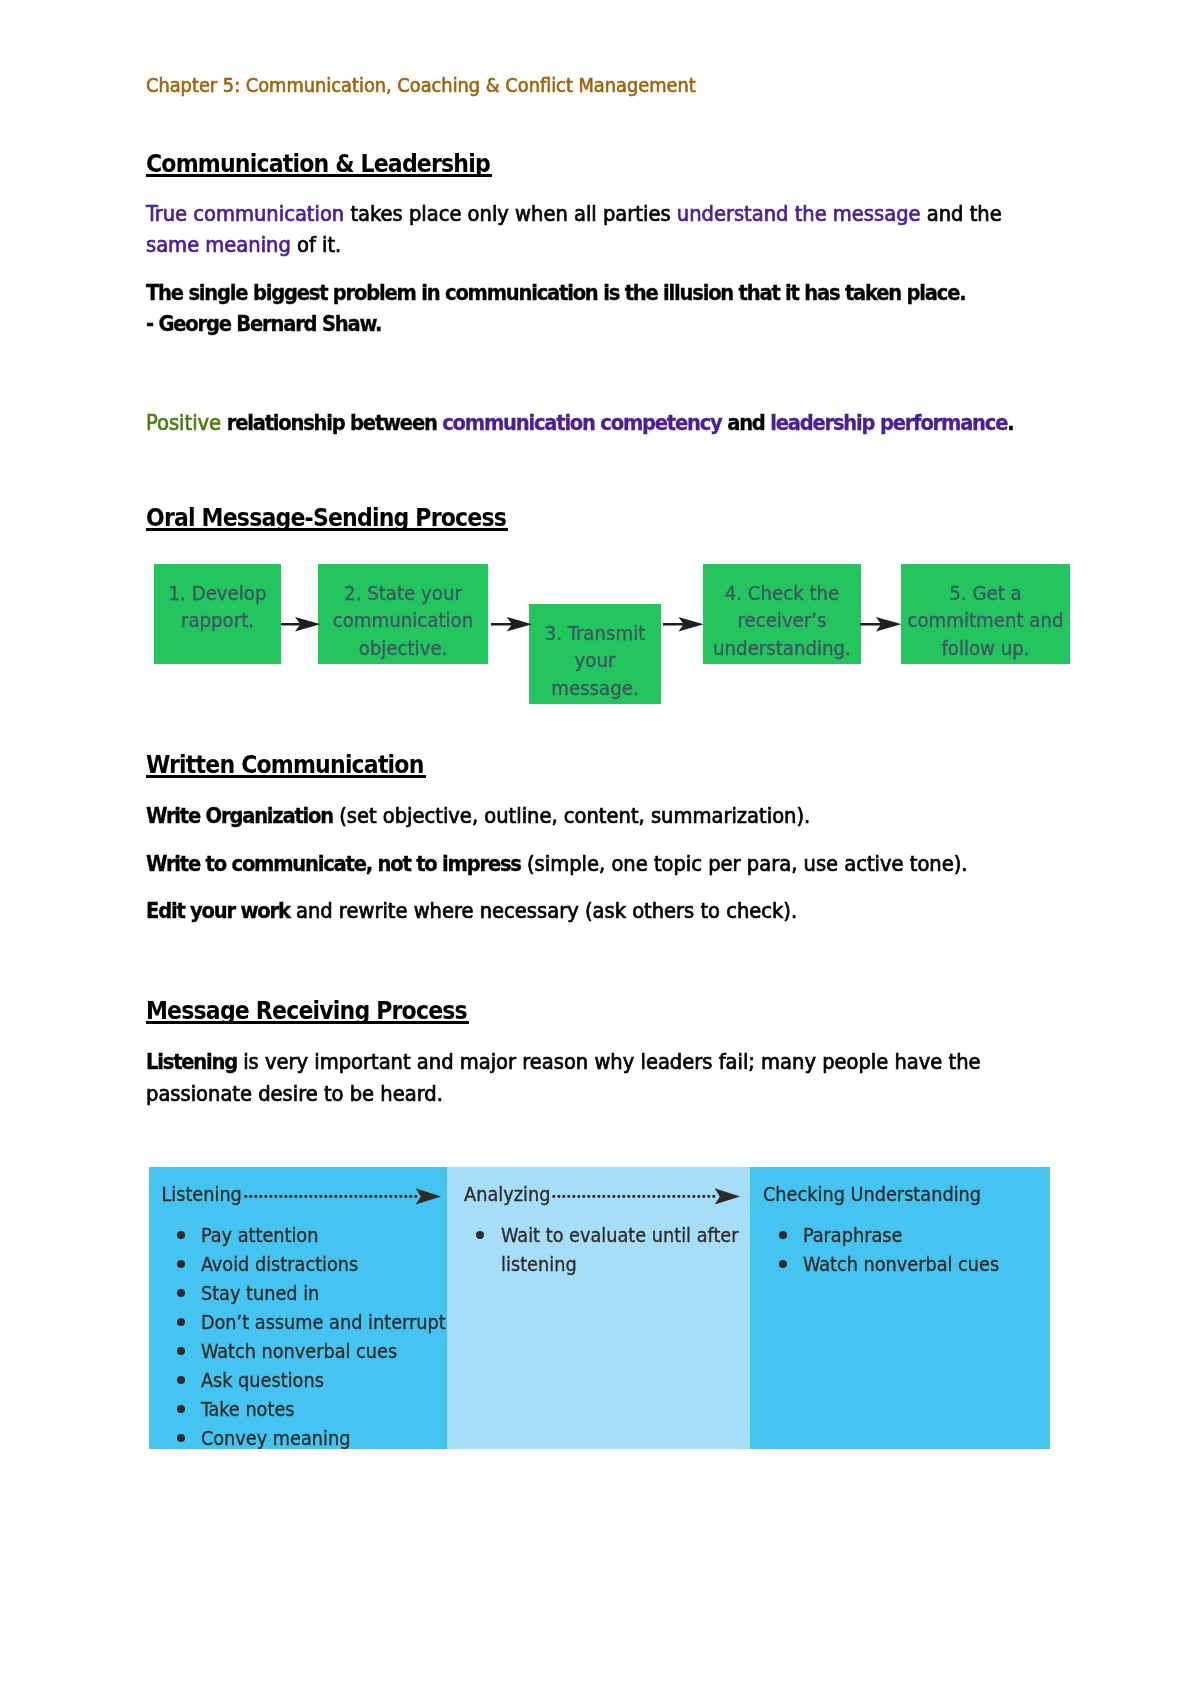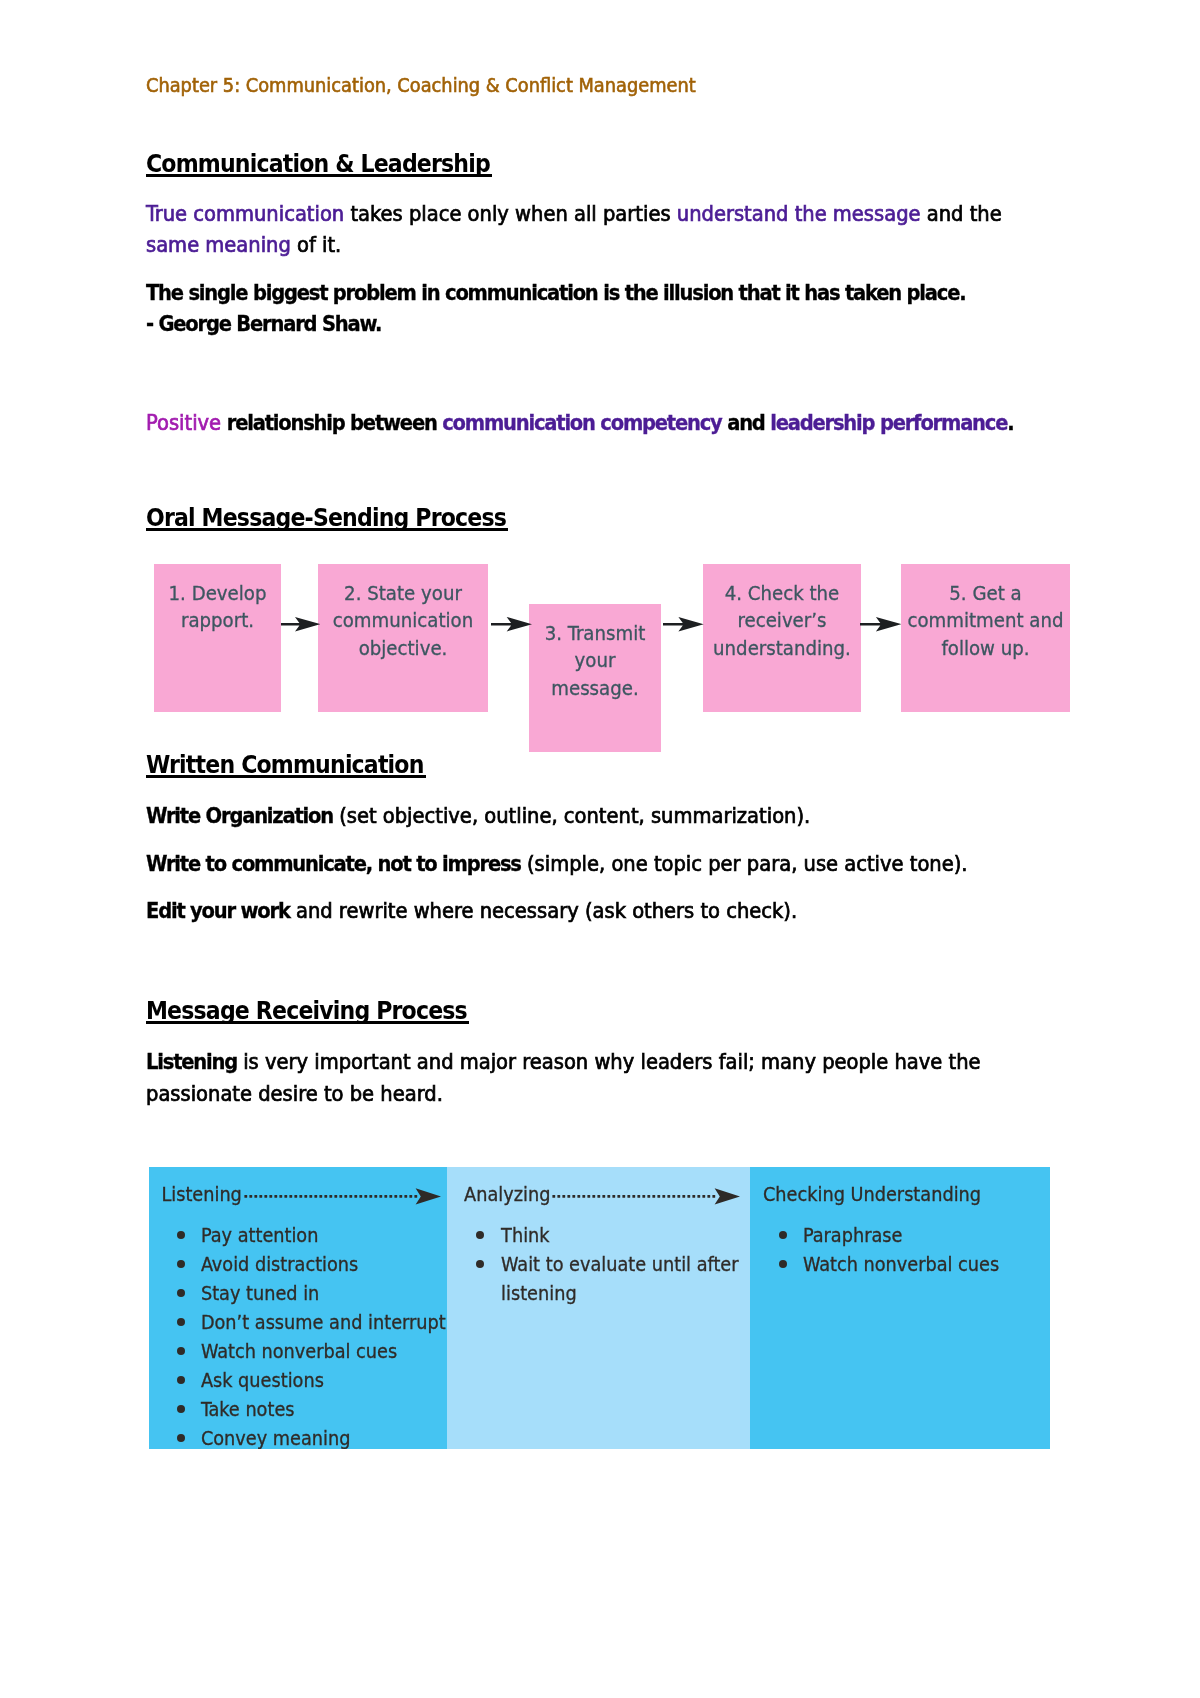--- a/index.html
+++ b/index.html
@@ -12,27 +12,27 @@
   .abs{position:absolute;}
 
   .running-head{left:146px;top:75.4px;font-size:19.8px;line-height:22px;color:#a16207;letter-spacing:0px;white-space:nowrap;-webkit-text-stroke:0.58px currentColor;}
 
   .sec-head{left:146px;font-size:24.5px;font-weight:bold;color:#000;line-height:0;letter-spacing:-0.82px;white-space:nowrap;}
   .sec-head .ul{position:relative;display:inline-block;line-height:24.5px;}
   .sec-head .ul::after{content:"";position:absolute;left:0;right:-2px;top:22px;height:3px;background:#000;}
 
   .para{left:146px;width:880px;font-size:21.7px;line-height:31.5px;color:#000;letter-spacing:0px;white-space:nowrap;-webkit-text-stroke:0.7px currentColor;}
   .red{color:#4c1d95;}
-  .green{color:#a21caf;}
+  .green{color:#4d7c0f;}
   .b{font-weight:bold;letter-spacing:-1.2px;-webkit-text-stroke:0.3px currentColor;}
 
   
-  .fbox{background:#f9a8d4;display:flex;align-items:flex-start;justify-content:center;text-align:center;
+  .fbox{background:#22c55e;display:flex;align-items:flex-start;justify-content:center;text-align:center;
         font-family:"DejaVu Sans Condensed","DejaVu Sans",sans-serif;font-size:20.2px;line-height:27.4px;color:#3d5660;
-        letter-spacing:0px;top:564px;height:148px;white-space:nowrap;padding-top:16px;box-sizing:border-box;-webkit-text-stroke:0.3px currentColor;}
+        letter-spacing:0px;top:564px;height:100px;white-space:nowrap;padding-top:16px;box-sizing:border-box;-webkit-text-stroke:0.3px currentColor;}
   .farrow{top:564px;height:120px;}
 
   
   .panels{left:149px;top:1167px;width:901px;height:282px;display:flex;}
   .pan{position:relative;font-family:"DejaVu Sans Condensed","DejaVu Sans",sans-serif;color:#2f2b28;overflow:hidden;-webkit-text-stroke:0.3px currentColor;}
   .pan-title{position:absolute;font-size:19.7px;line-height:24px;color:#2f2b28;letter-spacing:0px;white-space:nowrap;}
   .pan ul{list-style:none;margin:13px;padding:0;position:absolute;}
   .pan li{font-size:19.7px;line-height:29px;letter-spacing:0px;position:relative;padding-left:22px;}
   .pan li .bul{position:absolute;left:0px;top:9.7px;width:8px;height:8px;border-radius:50%;background:#2f2b28;font-size:0;}
   .dots{position:absolute;}
@@ -157,21 +157,20 @@
               <rect x="160.40" y="9.00" width="2.80" height="2.80" rx="0.5"></rect>
               <rect x="165.40" y="9.00" width="2.80" height="2.80" rx="0.5"></rect>
               <rect x="170.40" y="9.00" width="2.80" height="2.80" rx="0.5"></rect>
               <path d="M171.6 2.3499999999999996 L197 10.4 L171.6 18.450000000000003 L176.79999999999998 10.4 Z"></path>
             </g>
           </svg></div>
       </div>
       <div class="pan" style="width: 303px; background: rgb(166, 222, 250);">
         <div class="pan-title" style="left: 17.1px; top: 16px;">Analyzing</div>
         <ul style="left: 16.3px; top: 41px; width: 282.7px;">
-          <li style="padding-left: 24.8px;"><span class="bul">•</span><span>Think</span></li>
           <li style="padding-left: 24.8px;"><span class="bul">•</span><span>Wait to evaluate until after listening</span></li>
         </ul>
         <div class="dots" style="left: 105px; top: 19px; width: 188px; height: 20px;"><svg width="188" height="20" viewBox="0 0 188 20">
             <g fill="#2e2a27">
               <rect x="0.40" y="9.00" width="2.80" height="2.80" rx="0.5"></rect>
               <rect x="5.40" y="9.00" width="2.80" height="2.80" rx="0.5"></rect>
               <rect x="10.40" y="9.00" width="2.80" height="2.80" rx="0.5"></rect>
               <rect x="15.40" y="9.00" width="2.80" height="2.80" rx="0.5"></rect>
               <rect x="20.40" y="9.00" width="2.80" height="2.80" rx="0.5"></rect>
               <rect x="25.40" y="9.00" width="2.80" height="2.80" rx="0.5"></rect>

